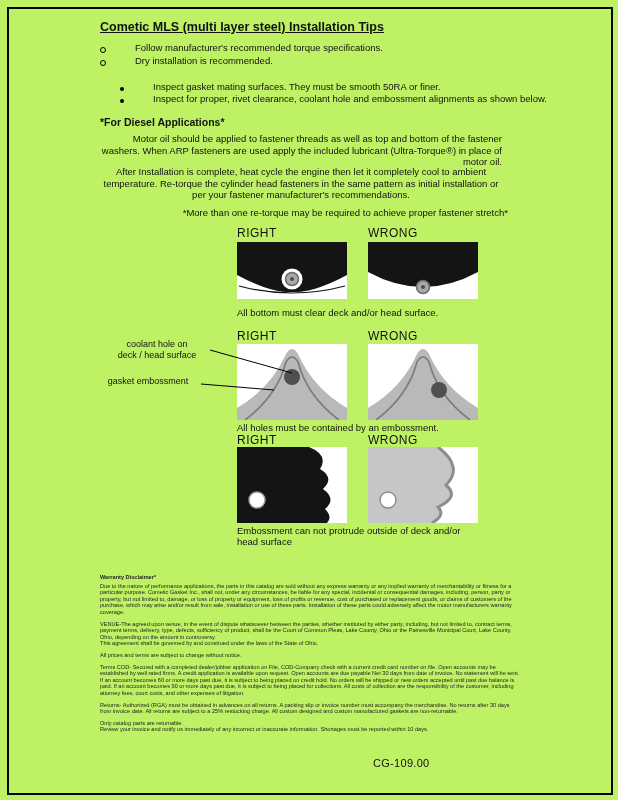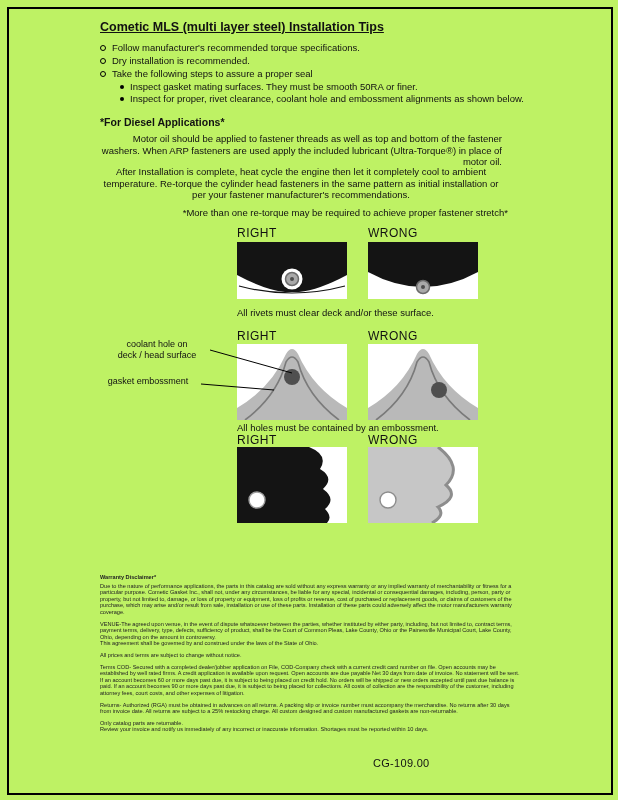--- a/index.html
+++ b/index.html
@@ -5,21 +5,21 @@
   html,body{margin:0;padding:0;background:#888;}
   .page{
     position:relative;width:618px;height:800px;background:#bef264;
     font-family:"Liberation Sans",sans-serif;color:#111;overflow:hidden;
     margin:0 auto;
   }
   .frame{position:absolute;left:7px;top:7px;right:5px;bottom:5px;border:2px solid #000;}
   .abs{position:absolute;}
   .title{font-size:12.5px;font-weight:bold;text-decoration:underline;}
   .body-txt{font-size:9.5px;line-height:12px;}
-  .bullet-row{display:flex;align-items:flex-start;}
+  .bullet-row{display:flex;align-items:center;gap:23px;}
   .obullet{display:inline-block;width:4px;height:4px;border:1px solid #000;border-radius:50%;margin:3px 6px 0 0;flex:0 0 auto;}
   .fbullet{display:inline-block;width:4px;height:4px;background:#000;border-radius:50%;margin:4px 6px 0 0;flex:0 0 auto;}
   .h2{font-size:10.5px;font-weight:bold;}
   .para{font-size:9.5px;line-height:11.5px;width:402px;}
   .rw-label{font-size:12px;letter-spacing:.5px;width:110px;text-align:left;}
   .caption{font-size:9.5px;line-height:11px;}
   .callout{font-size:9px;line-height:11px;text-align:center;}
   .legal{width:420px;font-size:5.6px;line-height:6.6px;color:#222;}
   .legal p{margin:0 0 5px 0;}
   .legal p.tight{margin:0;}
@@ -35,24 +35,20 @@
 
   <div class="abs title" style="left:100px;top:20px;">Cometic MLS (multi layer steel) Installation Tips</div>
 
   <div class="abs body-txt bullet-row" style="left:100px;top:42px;width:440px;">
     <span class="obullet"></span>
     <span>Follow manufacturer's recommended torque specifications.</span>
   </div>
   <div class="abs body-txt bullet-row" style="left:100px;top:55px;width:440px;">
     <span class="obullet"></span>
     <span>Dry installation is recommended.</span>
-  </div>
-  <div class="abs body-txt bullet-row" style="left:100px;top:68px;width:440px;">
-    <span class="obullet"></span>
-    <span>Take the following steps to assure a proper seal</span>
   </div>
   <div class="abs body-txt bullet-row" style="left:120px;top:81px;width:430px;">
     <span class="fbullet"></span>
     <span>Inspect gasket mating surfaces.  They must be smooth 50RA or finer.</span>
   </div>
   <div class="abs body-txt bullet-row" style="left:120px;top:93px;width:430px;">
     <span class="fbullet"></span>
     <span>Inspect for proper, rivet clearance, coolant hole and embossment alignments as shown below.</span>
   </div>
 
@@ -75,21 +71,21 @@
     </svg>
   </div>
   <div class="abs" style="left:368px;top:242px;">
     <svg width="110" height="57" viewBox="0 0 110 57">
       <rect width="110" height="57" fill="#fff"></rect>
       <path d="M0 0 H110 V30 Q55 60 0 30 Z" fill="#141414"></path>
       <circle cx="55" cy="45" r="6.5" fill="#a9a9a9" stroke="#6b6b6b" stroke-width="1.5"></circle>
       <circle cx="55" cy="45" r="2" fill="#4d4d4d"></circle>
     </svg>
   </div>
-  <div class="abs caption" style="left:237px;top:307px;width:260px;">All rivets must clear deck and/or these surface.</div>
+  <div class="abs caption" style="left:237px;top:307px;width:260px;">All bottom must clear deck and/or head surface.</div>
 
   <div class="abs rw-label" style="left:237px;top:329px;">RIGHT</div>
   <div class="abs rw-label" style="left:368px;top:329px;">WRONG</div>
 
   <div class="abs" style="left:237px;top:344px;">
     <svg width="110" height="76" viewBox="0 0 110 76">
       <rect width="110" height="76" fill="#fff"></rect>
       <path d="M0 76 V64 Q34 44 49 10 Q55 0 61 10 Q76 44 110 64 V76 Z" fill="#b9b9b9"></path>
       <path d="M8 76 Q40 52 49 18 Q55 8 61 18 Q70 52 102 76" fill="none" stroke="#7a7a7a" stroke-width="1.6"></path>
       <circle cx="55" cy="33" r="8" fill="#4f4f4f"></circle>
@@ -129,20 +125,21 @@
     </svg>
   </div>
   <div class="abs" style="left:368px;top:447px;">
     <svg width="110" height="76" viewBox="0 0 110 76">
       <rect width="110" height="76" fill="#fff"></rect>
       <path d="M0 0 H70 Q96 20 78 38 Q92 50 70 60 Q78 68 64 76 H0 Z" fill="#c6c6c6"></path>
       <path d="M70 0 Q96 20 78 38 Q92 50 70 60 Q78 68 64 76" fill="none" stroke="#8d8d8d" stroke-width="3"></path>
       <circle cx="20" cy="53" r="8" fill="#fff" stroke="#8d8d8d" stroke-width="1.4"></circle>
     </svg>
   </div>
+  <div class="abs caption" style="left:237px;top:525px;width:235px;">Embossment can not protrude outside of deck and/or head surface</div>
 
   <div class="abs legal" style="left:100px;top:574px;">
     <p class="lh">Warranty Disclaimer*</p>
     <p>Due to the nature of performance applications, the parts in this catalog are sold without any express warranty or any implied warranty of merchantability or fitness for a particular purpose.  Cometic Gasket Inc., shall not, under any circumstances, be liable for any special, incidental or consequential damages, including, person, party or property, but not limited to, damage, or loss of property or equipment, loss of profits or revenue, cost of purchased or replacement goods, or claims of customers of the purchase, which may arise and/or result from sale, installation or use of these parts.  Installation of these parts could adversely affect the motor manufacturers warranty coverage.</p>
     <p class="tight">VENUE-The agreed upon venue, in the event of dispute whatsoever between the parties, whether instituted by either party, including, but not limited to, contract terms, payment terms, delivery, type, defects, sufficiency of product, shall be the Court of Common Pleas, Lake County, Ohio or the Painesville Municipal Court, Lake County, Ohio, depending on the amount in controversy.</p>
     <p>This agreement shall be governed by and construed under the laws of the State of Ohio.</p>
     <p>All prices and terms are subject to change without notice.</p>
     <p>Terms COD- Secured with a completed dealer/jobber application on File, COD-Company check with a current credit card number on file.  Open accounts may be established by well rated firms.  A credit application is available upon request.  Open accounts are due payable Net 30 days from date of invoice.  No statement will be sent.  If an account becomes 60 or more days past due, it is subject to being placed on credit hold.  No orders will be shipped or new orders accepted until past due balance is paid.  If an account becomes 90 or more days past due, it is subject to being placed for collections.  All costs of collection are the responsibility of the customer, including attorney fees, court costs, and other expenses of litigation.</p>
     <p>Returns- Authorized (RGA) must be obtained in advances on all returns.  A packing slip or invoice number must accompany the merchandise.  No returns after 30 days from invoice date.  All returns are subject to a 25% restocking charge.  All custom designed and custom manufactured gaskets are non-returnable.</p>
     <p class="tight">Only catalog parts are returnable.</p>

